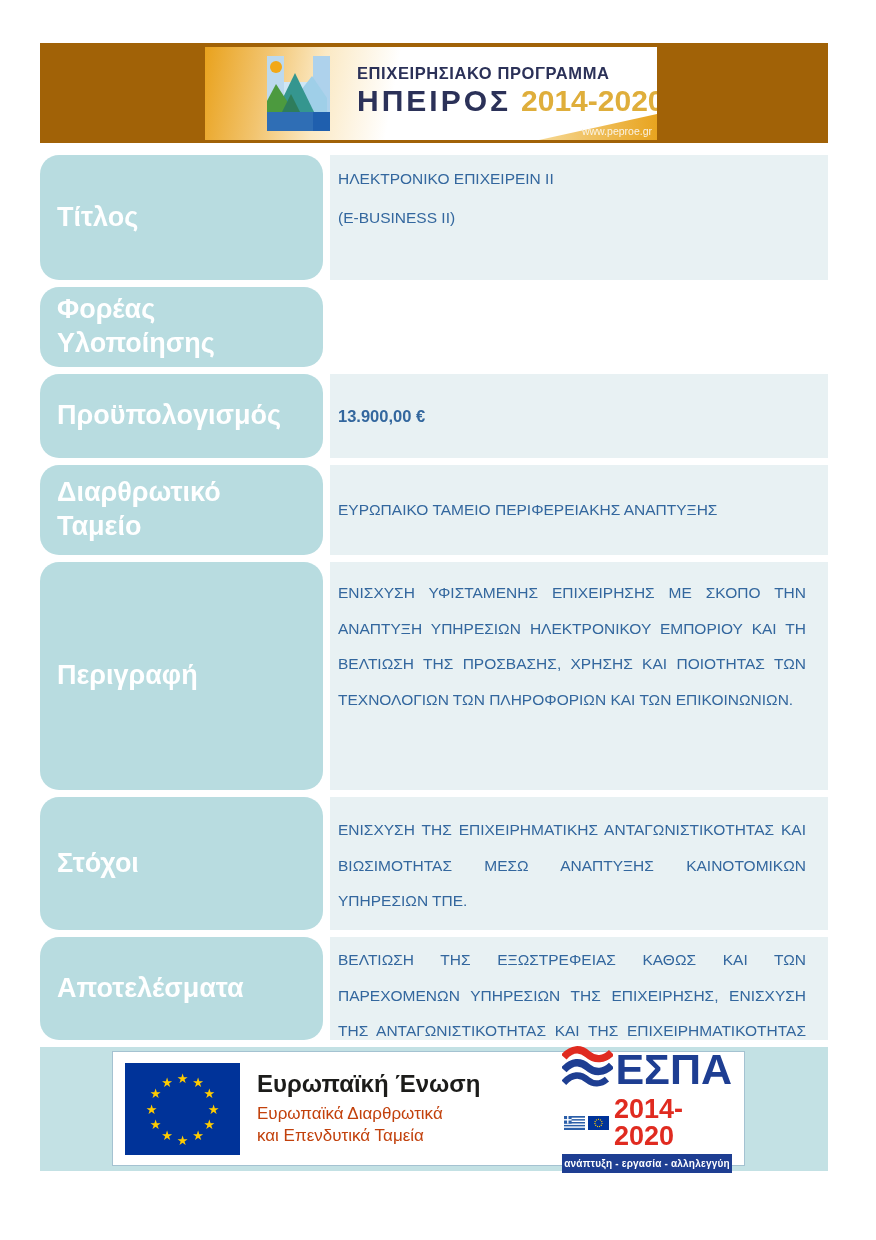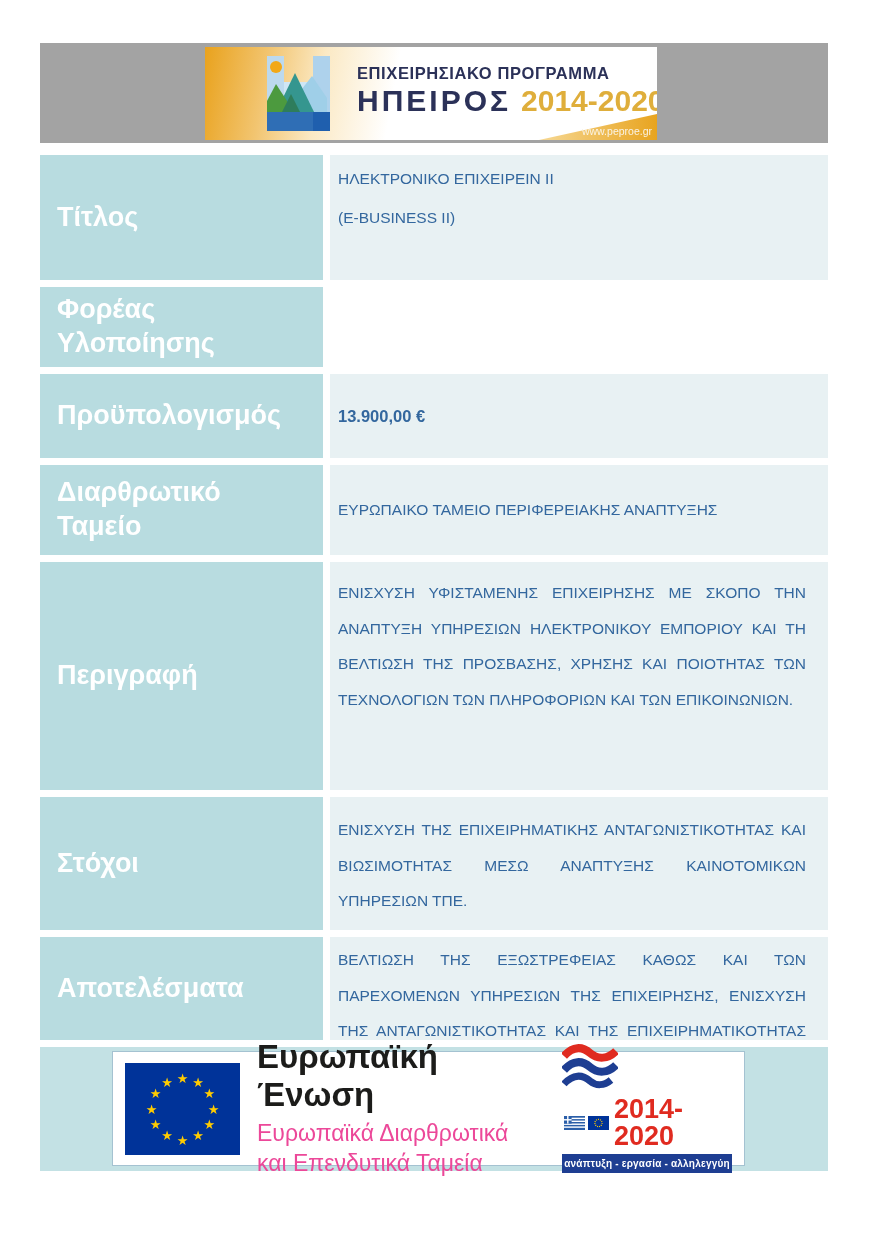--- a/index.html
+++ b/index.html
@@ -4,21 +4,21 @@
 <style>
   * { box-sizing: border-box; margin: 0; padding: 0; }
   body {
     width: 876px; height: 1240px; margin: 0; background: #ffffff;
     font-family: "Liberation Sans", sans-serif; overflow: hidden;
   }
   .page { width: 788px; margin-left: 40px; }
 
   
   .header-bar {
-    margin-top: 43px; height: 100px; background: #a3a3a3; position: relative;
+    margin-top: 43px; height: 100px; background: #a16207; position: relative;
   }
   .logo-box {
     position: absolute; left: 165px; top: 4px; width: 452px; height: 93px;
     background: linear-gradient(100deg, #e9a21d 0%, #f2c571 14%, #fbe9c4 26%, #ffffff 42%);
     overflow: hidden;
   }
   .logo-icon { position: absolute; left: 62px; top: 9px; }
   .logo-text { position: absolute; left: 152px; top: 17px; white-space: nowrap; }
   .logo-line1 {
     font-size: 16.5px; font-weight: 600; color: #2b3158; letter-spacing: 0.6px;
@@ -36,21 +36,21 @@
   .url-text {
     position: absolute; right: 5px; bottom: 3px; font-size: 10.5px; color: #faf3e4;
   }
 
   
   .rows { margin-top: 12px; }
   .row { display: flex; gap: 7px; margin-bottom: 7px; }
   .label-cell {
     width: 283px; flex: none; background: #b8dce0; color: #ffffff;
     font-size: 27px; font-weight: bold; line-height: 1.25;
-    display: flex; align-items: center; padding: 0 40px 0 17px;
+    display: flex; align-items: center; padding: 0 40px 0 17px; border-radius: 19px;
   }
   .value-cell { flex: 1; background: #e8f1f3; color: #33679e; font-size: 15.5px; }
   .v-top  { padding: 13px 22px 0 8px; }
   .v-mid  { display: flex; align-items: center; padding-left: 8px; }
   .v-just { text-align: justify; line-height: 2.3; }
   .r1 { height: 125px; } .r1 .value-cell p { line-height: 1.45; }
   .r1 .value-cell p + p { margin-top: 17px; }
   .r2 { height: 80px; }
   .r3 { height: 84px; } .r3 .value-cell { font-weight: bold; font-size: 16.5px; }
   .r4 { height: 90px; }
@@ -60,22 +60,22 @@
 
   
   .footer-strip { height: 124px; background: #c3e1e4; position: relative; }
   .footer-box {
     position: absolute; left: 72px; top: 4px; width: 633px; height: 115px;
     background: #ffffff; border: 1px solid #a4c2d1;
     display: flex; align-items: center; padding: 0 12px;
   }
   .eu-flag { flex: none; }
   .eu-text { margin-left: 17px; }
-  .eu-title { font-size: 33px; font-weight: bold; color: #1c1c1a; margin-bottom: 5px; }
-  .eu-sub { font-size: 23px; color: #ec4899; line-height: 1.3; }
+  .eu-title { font-size: 24px; font-weight: bold; color: #1c1c1a; margin-bottom: 5px; }
+  .eu-sub { font-size: 17px; color: #c2410c; line-height: 1.3; }
   .espa { margin-left: auto; width: 170px; flex: none; }
   .espa-top { display: flex; align-items: center; }
   .espa-name {
     font-size: 43px; font-weight: bold; color: #1e3e92; letter-spacing: 0; line-height: 1;
     margin-left: 2px;
   }
   .espa-mid { display: flex; align-items: center; margin-top: 2px; }
   .espa-flags { display: flex; gap: 3px; margin-right: 5px; margin-left: 2px; }
   .espa-period { font-size: 27px; font-weight: bold; color: #e02b20; line-height: 1; }
   .espa-banner {
@@ -182,20 +182,21 @@
         <div class="eu-sub">και Επενδυτικά Ταμεία</div>
       </div>
 
       <div class="espa">
         <div class="espa-top">
           <svg width="56" height="50" viewBox="0 0 56 50">
             <path d="M2,12 C11,2 20,2 28,9 C36,16 46,15 54,7" stroke="#e02b20" stroke-width="8" fill="none"></path>
             <path d="M2,26 C11,16 20,16 28,23 C36,30 46,29 54,21" stroke="#1e3e92" stroke-width="8" fill="none"></path>
             <path d="M2,40 C11,30 20,30 28,37 C34,42 42,42 49,36" stroke="#1e3e92" stroke-width="7" fill="none"></path>
           </svg>
+          <span class="espa-name">ΕΣΠΑ</span>
         </div>
         <div class="espa-mid">
           <span class="espa-flags">
             <svg width="21" height="14" viewBox="0 0 21 14">
               <rect width="21" height="14" fill="#2a5ea8"></rect>
               <rect y="1.7" width="21" height="1.4" fill="#fff"></rect>
               <rect y="4.6" width="21" height="1.4" fill="#fff"></rect>
               <rect y="7.5" width="21" height="1.4" fill="#fff"></rect>
               <rect y="10.4" width="21" height="1.4" fill="#fff"></rect>
               <rect width="7.6" height="7.6" fill="#2a5ea8"></rect>

